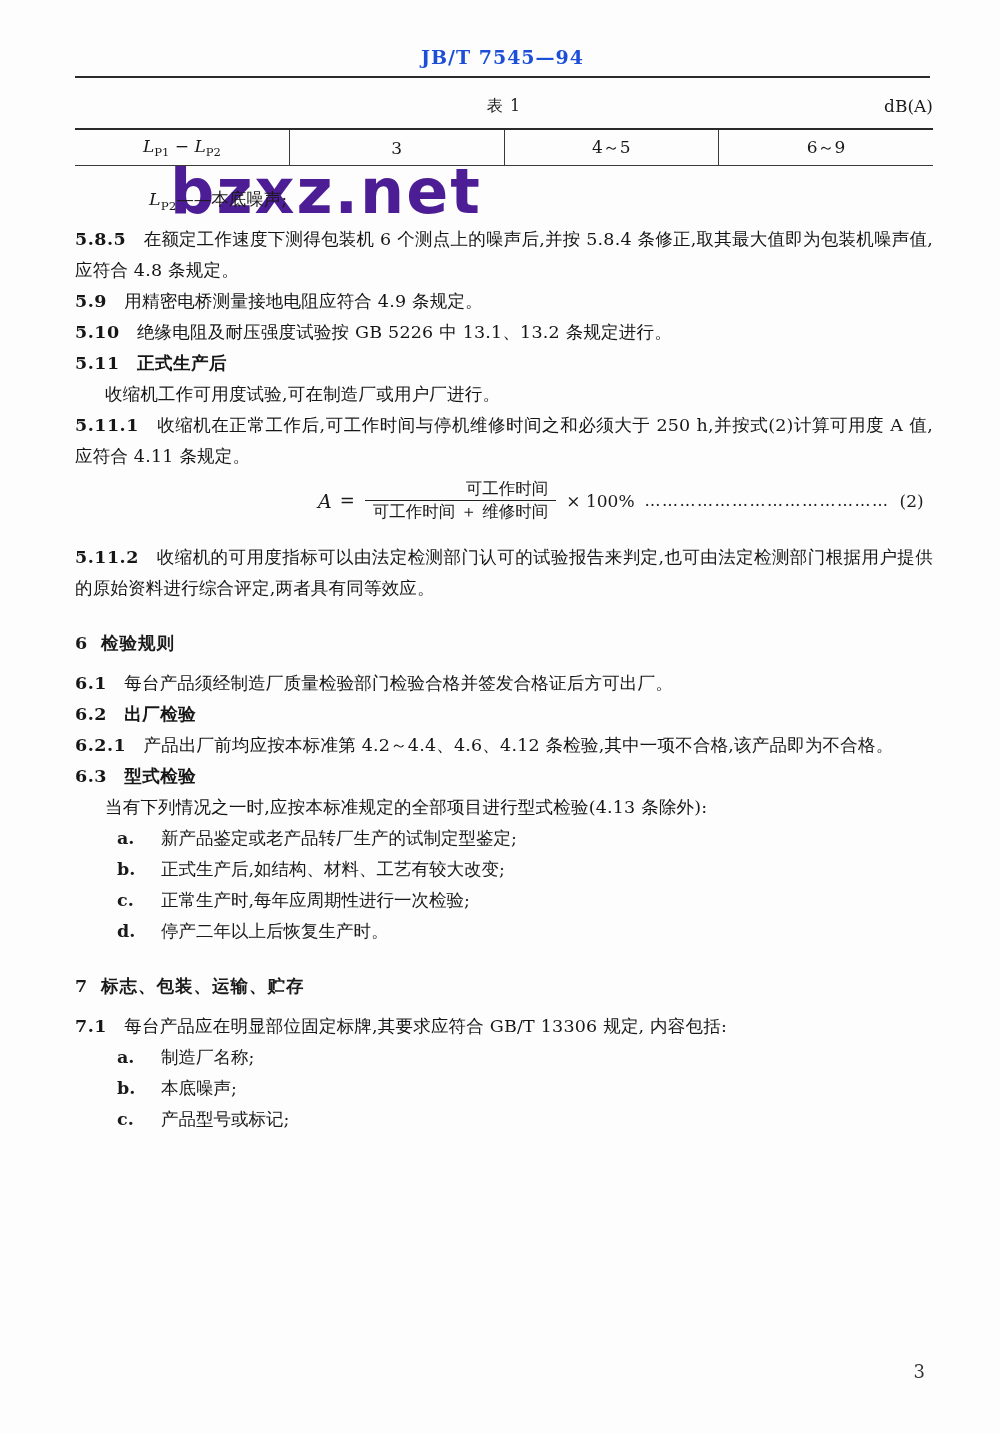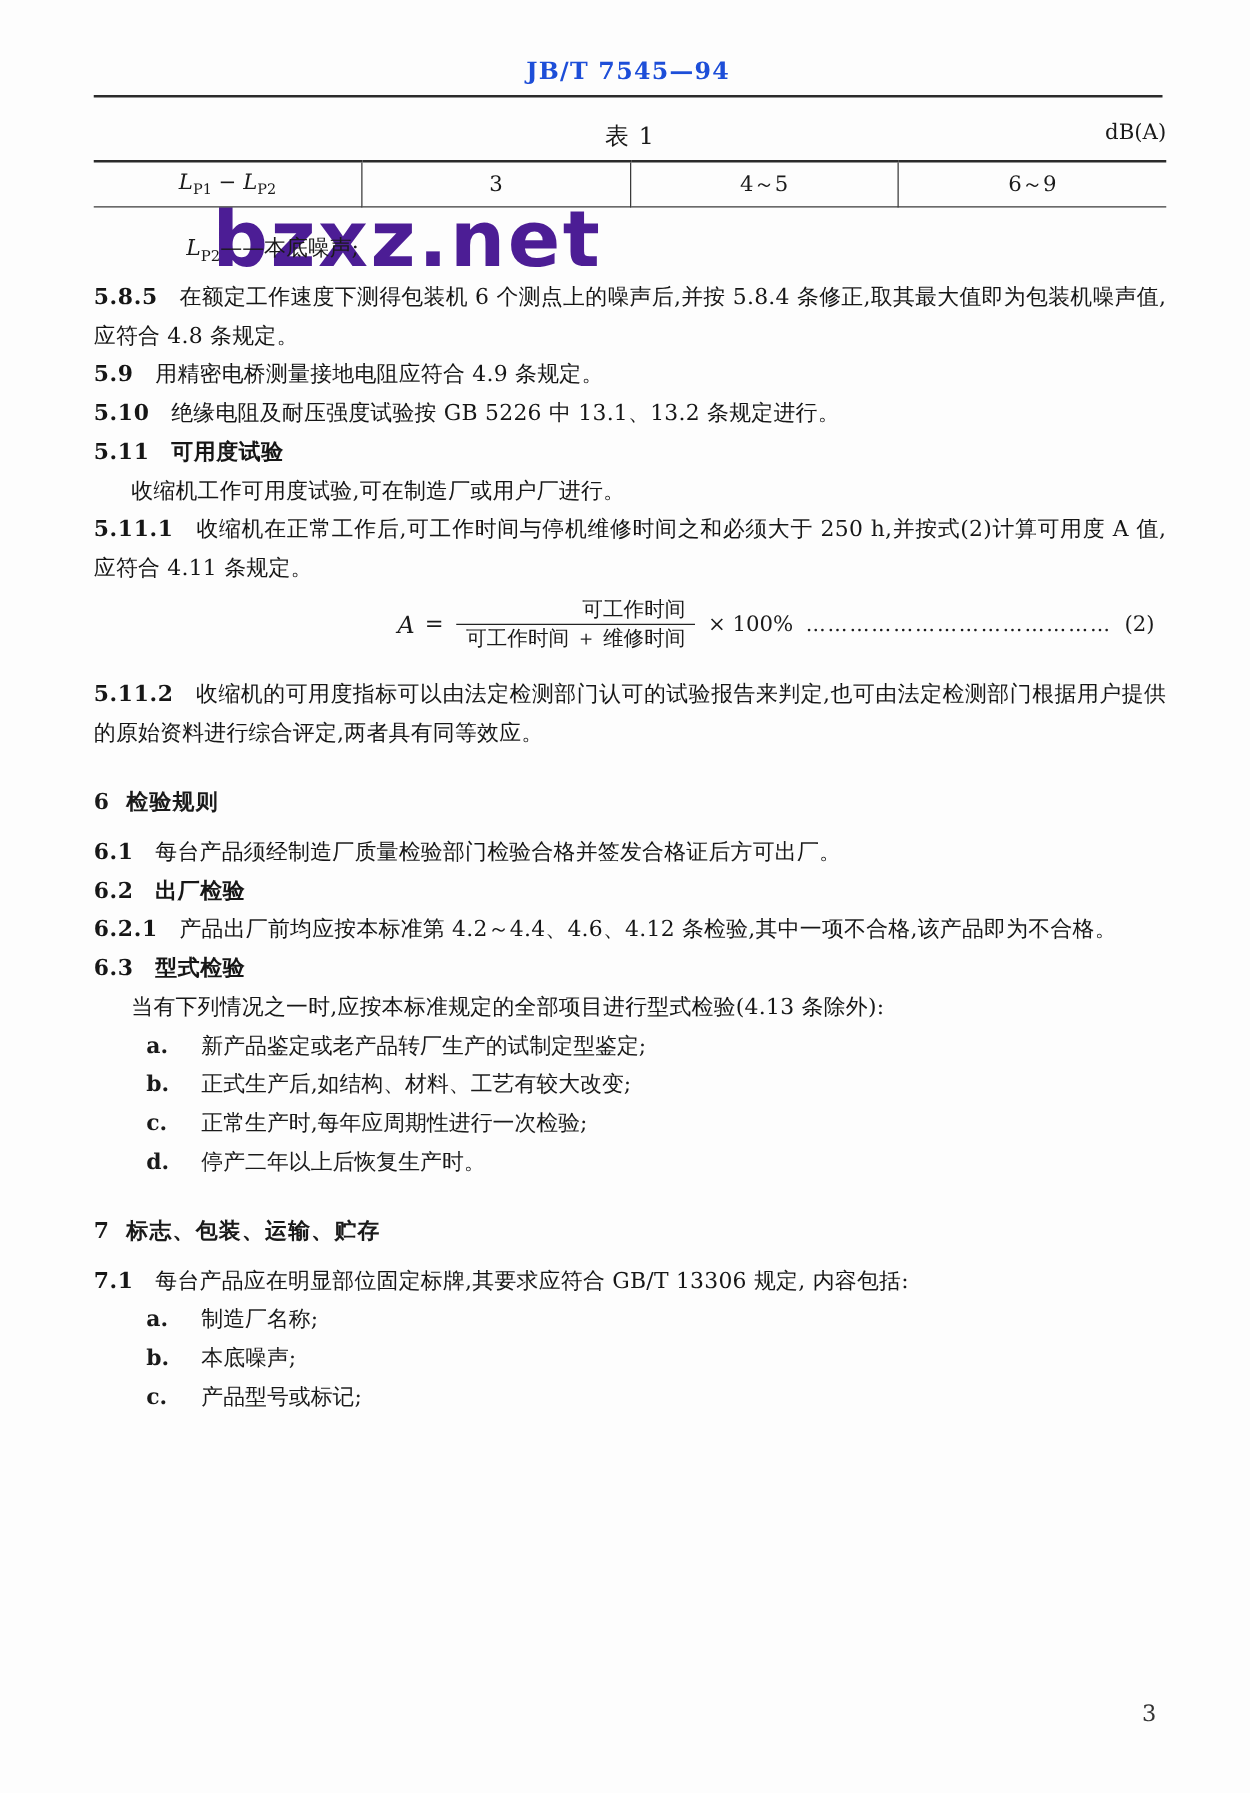--- a/index.html
+++ b/index.html
@@ -129,21 +129,21 @@
   .table-caption-row {
     position: relative;
     height: 28px;
     font-size: 17px;
   }
   .tbl-title {
     position: absolute;
     left: 0;
     width: 100%;
     text-align: center;
-    font-size: 19px;
+    font-size: 16px;
     letter-spacing: 1px;
   }
   .tbl-unit {
     position: absolute;
     right: 0;
     font-size: 17px;
     font-family: "DejaVu Serif","Liberation Serif",serif;
   }
 
   
@@ -293,21 +293,21 @@
 
     <div class="para">
       <span class="num">5.9</span>&nbsp;&nbsp;&nbsp;<span>用精密电桥测量接地电阻应符合 4.9 条规定。</span>
     </div>
 
     <div class="para">
       <span class="num">5.10</span>&nbsp;&nbsp;&nbsp;<span>绝缘电阻及耐压强度试验按 GB 5226 中 13.1、13.2 条规定进行。</span>
     </div>
 
     <div class="para">
-      <span class="num">5.11</span>&nbsp;&nbsp;&nbsp;<span class="num">可用度试验</span>
+      <span class="num">5.11</span>&nbsp;&nbsp;&nbsp;<span class="num">正式生产后</span>
     </div>
     <div class="para indent-1">收缩机工作可用度试验,可在制造厂或用户厂进行。</div>
 
     <div class="para">
       <span class="num">5.11.1</span>&nbsp;&nbsp;&nbsp;<span>收缩机在正常工作后,可工作时间与停机维修时间之和必须大于 250 h,并按式(2)计算可用度 A 值,应符合 4.11 条规定。</span>
     </div>
 
     <div class="formula-wrap">
       <div class="formula-inner">
         <span class="fvar">A</span>

